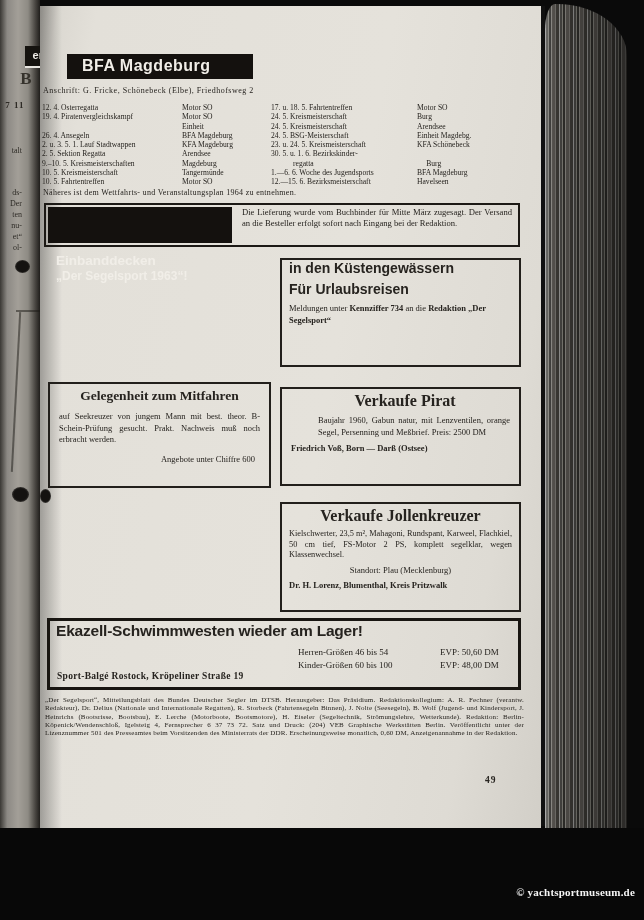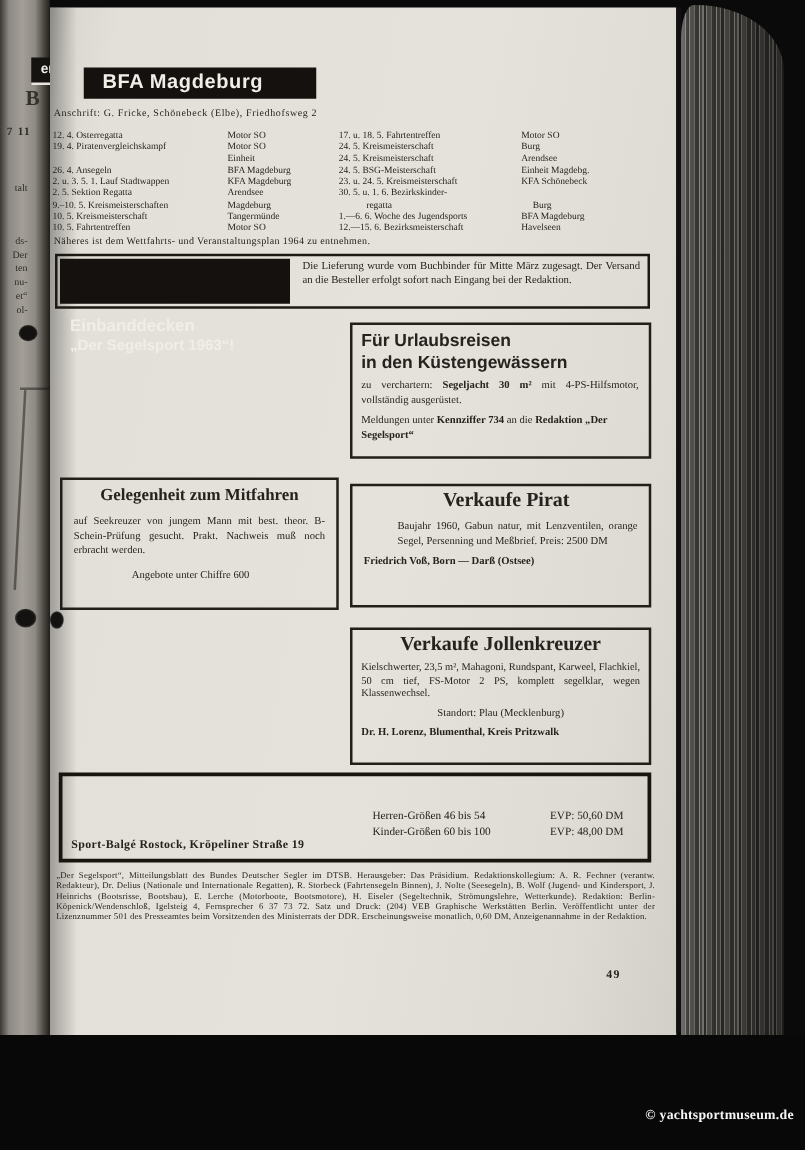--- a/index.html
+++ b/index.html
@@ -70,21 +70,21 @@
   #ad-kiel .title{font-size:13px;line-height:16px;padding:6px 0 0 8px;}
   #ad-kiel .adbody{padding:6px 8px 0 26px;}
   #ad-kiel .contact{padding:5px 24px 0 26px;font-weight:bold;font-size:8.5px;line-height:11.5px;}
 
   #ad-url .title{font-size:14px;line-height:17px;padding:4px 0 0 7px;}
   #ad-url .adbody{padding:4px 8px 0 7px;text-align:justify;}
   #ad-url .adbody.second{padding-top:5px;text-align:left;}
 
   #ad-mit .title{font-size:13.5px;text-align:center;padding-top:4px;font-weight:bold;}
   #ad-mit .adbody{padding:7px 9px 0 9px;text-align:justify;}
-  #ad-mit .contact{padding:8px 14px 0 0;text-align:center;font-size:8.5px;}
+  #ad-mit .contact{padding:8px 14px 0 0;text-align:right;font-size:8.5px;}
 
   #ad-pirat .title{font-size:16px;padding:3px 0 0 9px;font-weight:bold;text-align:center;}
   #ad-pirat .adbody{padding:5px 9px 0 36px;text-align:justify;}
   #ad-pirat .contact{padding:5px 0 0 9px;font-weight:bold;font-size:8.5px;}
 
   #ad-see .title{font-size:13.5px;padding:6px 0 0 10px;font-weight:bold;}
   #ad-see .adbody{padding:8px 10px 0 28px;}
   #ad-see .contact{padding:6px 10px 0 0;text-align:right;font-size:8.5px;}
 
   #ad-joll .title{font-size:16px;text-align:center;padding-top:3px;font-weight:bold;}
@@ -230,23 +230,22 @@
     <div id="einband">
       <div class="blk">
         <span class="l1">Einbanddecken</span>
         <span class="l2">„Der Segelsport 1963“!</span>
       </div>
       <div class="etext">Die Lieferung wurde vom Buchbinder für Mitte März zugesagt. Der Versand an die Besteller erfolgt sofort nach Eingang bei der Redaktion.</div>
     </div>
 
 
     <div class="adbox" id="ad-url">
+      <div class="title tsans" style="padding-top:0;">in den Küstengewässern</div>
       <div class="title tsans">Für Urlaubsreisen</div>
-      <div class="title tsans" style="padding-top:0;">in den Küstengewässern</div>
-      <div class="adbody"><span>zu verchartern: </span><span style="font-weight: bold;">Segeljacht 30 m²</span><span> mit 4-PS-Hilfsmotor, vollständig ausgerüstet.</span></div>
       <div class="adbody second"><span>Meldungen unter </span><span style="font-weight: bold;">Kennziffer 734</span><span> an die </span><span style="font-weight: bold;">Redaktion „Der Segelsport“</span></div>
     </div>
 
     <div class="adbox" id="ad-mit">
       <div class="title">Gelegenheit zum Mitfahren</div>
       <div class="adbody">auf Seekreuzer von jungem Mann mit best. theor. B-Schein-Prüfung gesucht. Prakt. Nachweis muß noch erbracht werden.</div>
       <div class="contact">Angebote unter Chiffre 600</div>
     </div>
 
     <div class="adbox" id="ad-pirat">
@@ -257,20 +256,21 @@
 
 
     <div class="adbox" id="ad-joll">
       <div class="title">Verkaufe Jollenkreuzer</div>
       <div class="adbody">Kielschwerter, 23,5 m², Mahagoni, Rundspant, Karweel, Flachkiel, 50 cm tief, FS-Motor 2 PS, komplett segelklar, wegen Klassenwechsel.</div>
       <div class="loc">Standort: Plau (Mecklenburg)</div>
       <div class="contact">Dr. H. Lorenz, Blumenthal, Kreis Pritzwalk</div>
     </div>
 
     <div id="ekazell">
+      <div class="title tsans">Ekazell-Schwimmwesten wieder am Lager!</div>
       <div class="sizes">
         <div><span class="size">Herren-Größen 46 bis 54</span><span class="price">EVP: 50,60 DM</span></div>
         <div><span class="size">Kinder-Größen 60 bis 100</span><span class="price">EVP: 48,00 DM</span></div>
       </div>
       <div class="vendor">Sport-Balgé Rostock, Kröpeliner Straße 19</div>
     </div>
 
     <div id="imprint">„Der Segelsport“, Mitteilungsblatt des Bundes Deutscher Segler im DTSB. Herausgeber: Das Präsidium. Redaktionskollegium: A. R. Fechner (verantw. Redakteur), Dr. Delius (Nationale und Internationale Regatten), R. Storbeck (Fahrtensegeln Binnen), J. Nolte (Seesegeln), B. Wolf (Jugend- und Kindersport, J. Heinrichs (Bootsrisse, Bootsbau), E. Lerche (Motorboote, Bootsmotore), H. Eiseler (Segeltechnik, Strömungslehre, Wetterkunde). Redaktion: Berlin-Köpenick/Wendenschloß, Igelsteig 4, Fernsprecher 6 37 73 72. Satz und Druck: (204) VEB Graphische Werkstätten Berlin. Veröffentlicht unter der Lizenznummer 501 des Presseamtes beim Vorsitzenden des Ministerrats der DDR. Erscheinungsweise monatlich, 0,60 DM, Anzeigenannahme in der Redaktion.</div>
     <div id="pagenum">49</div>
   </div>

